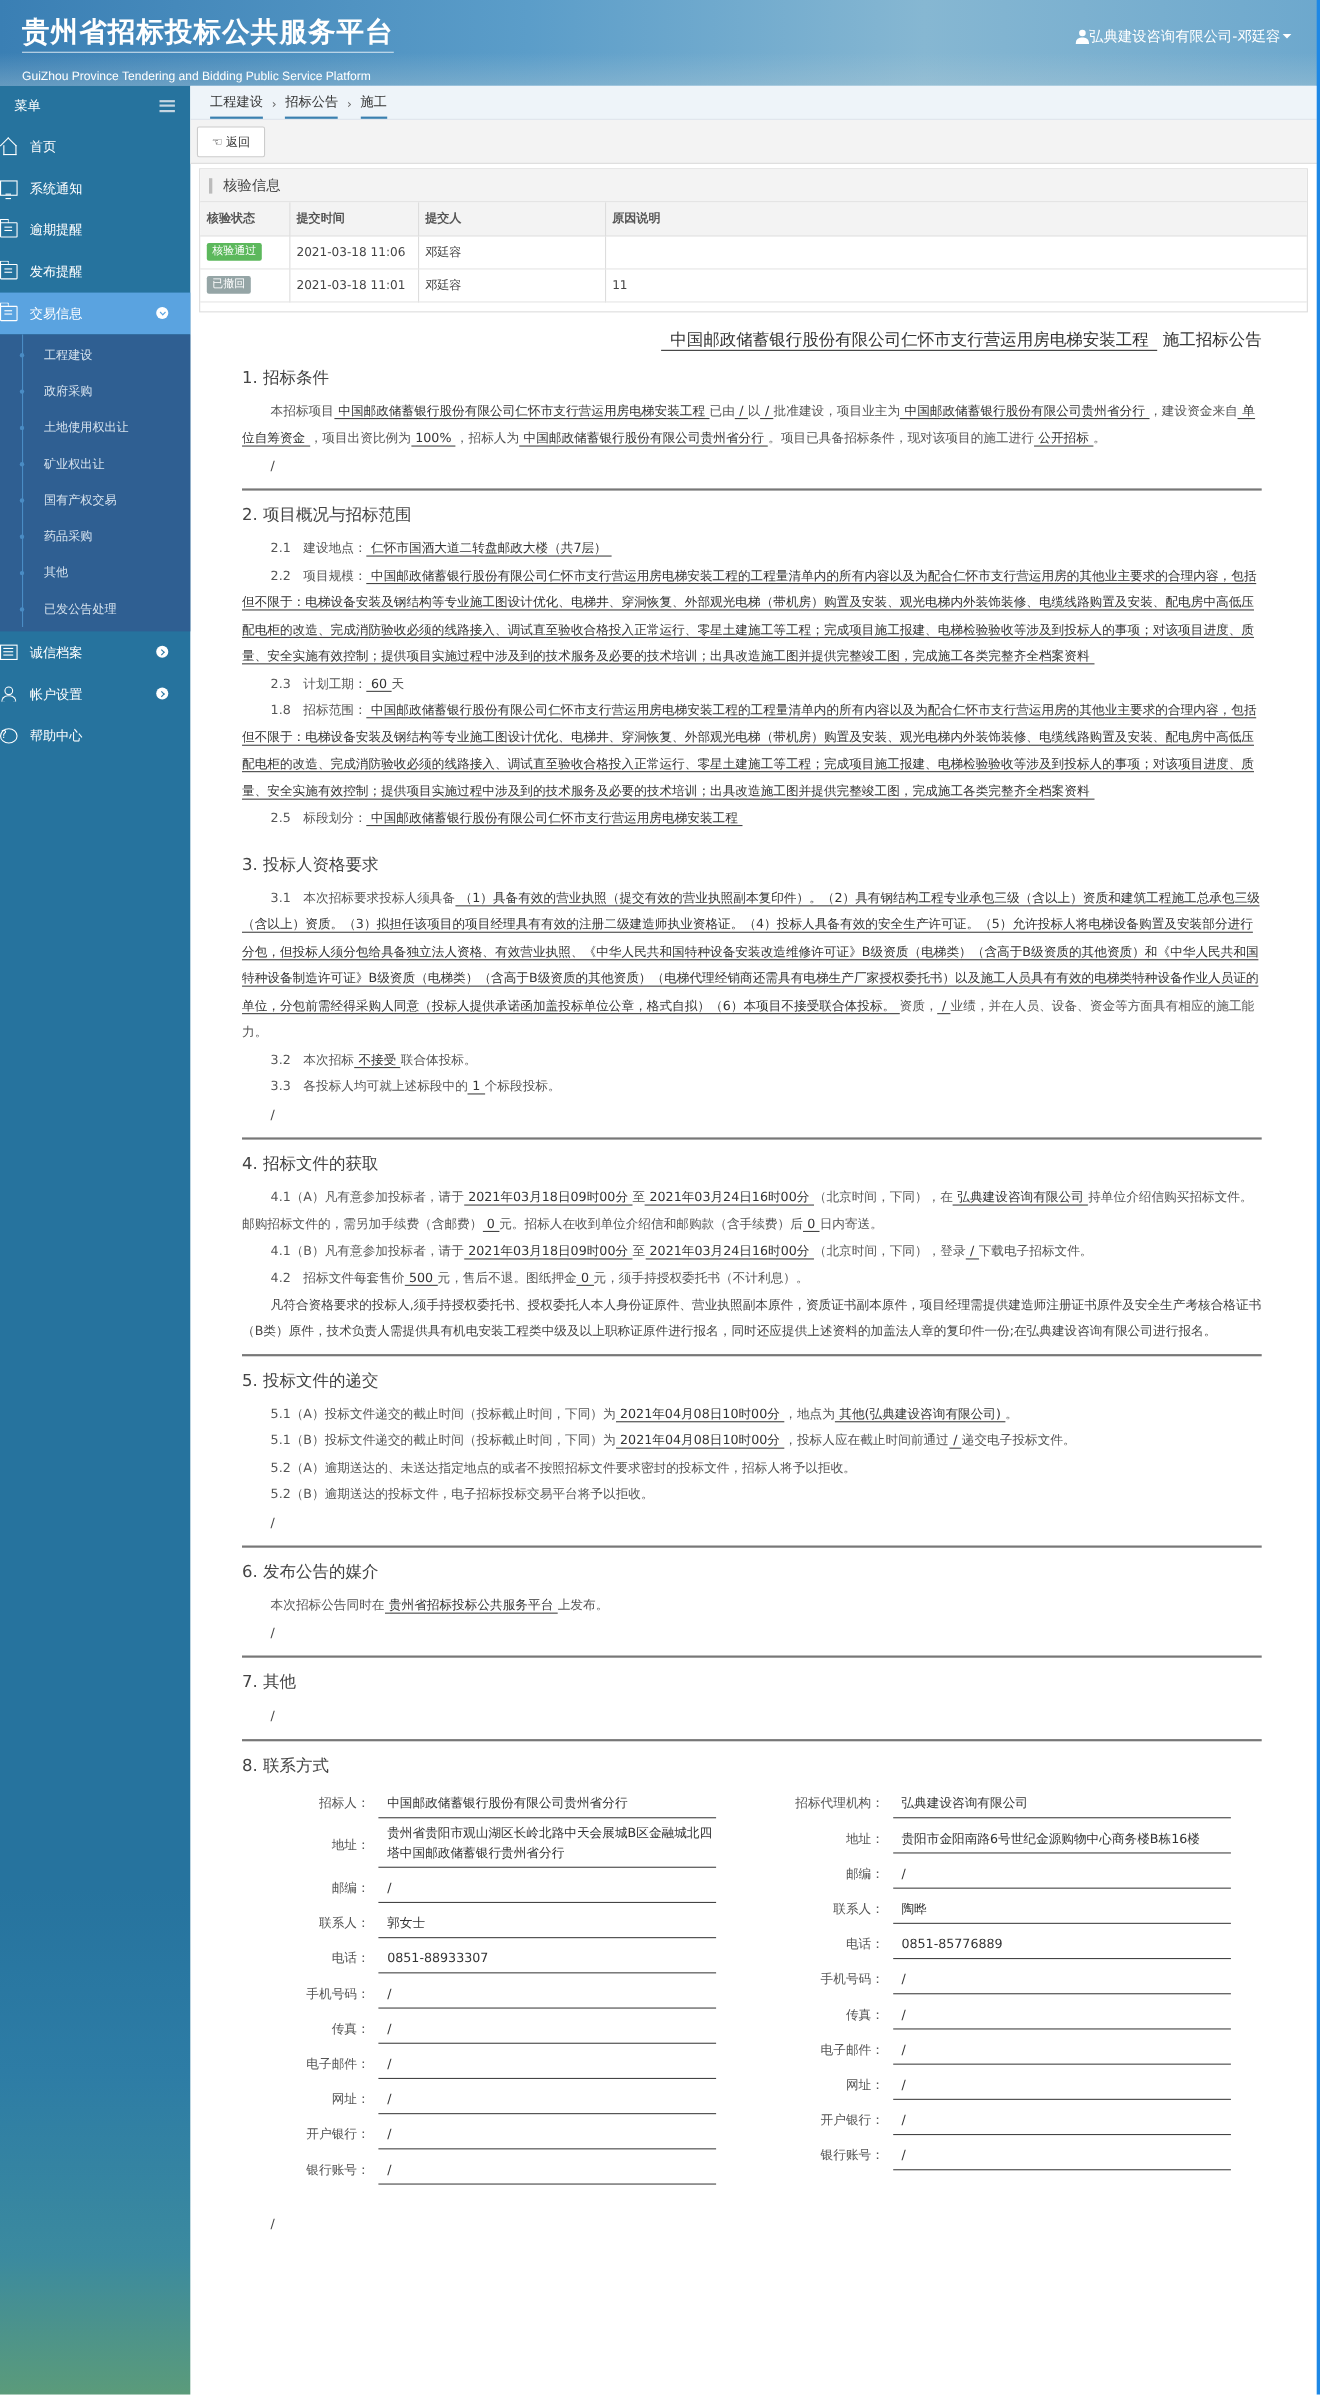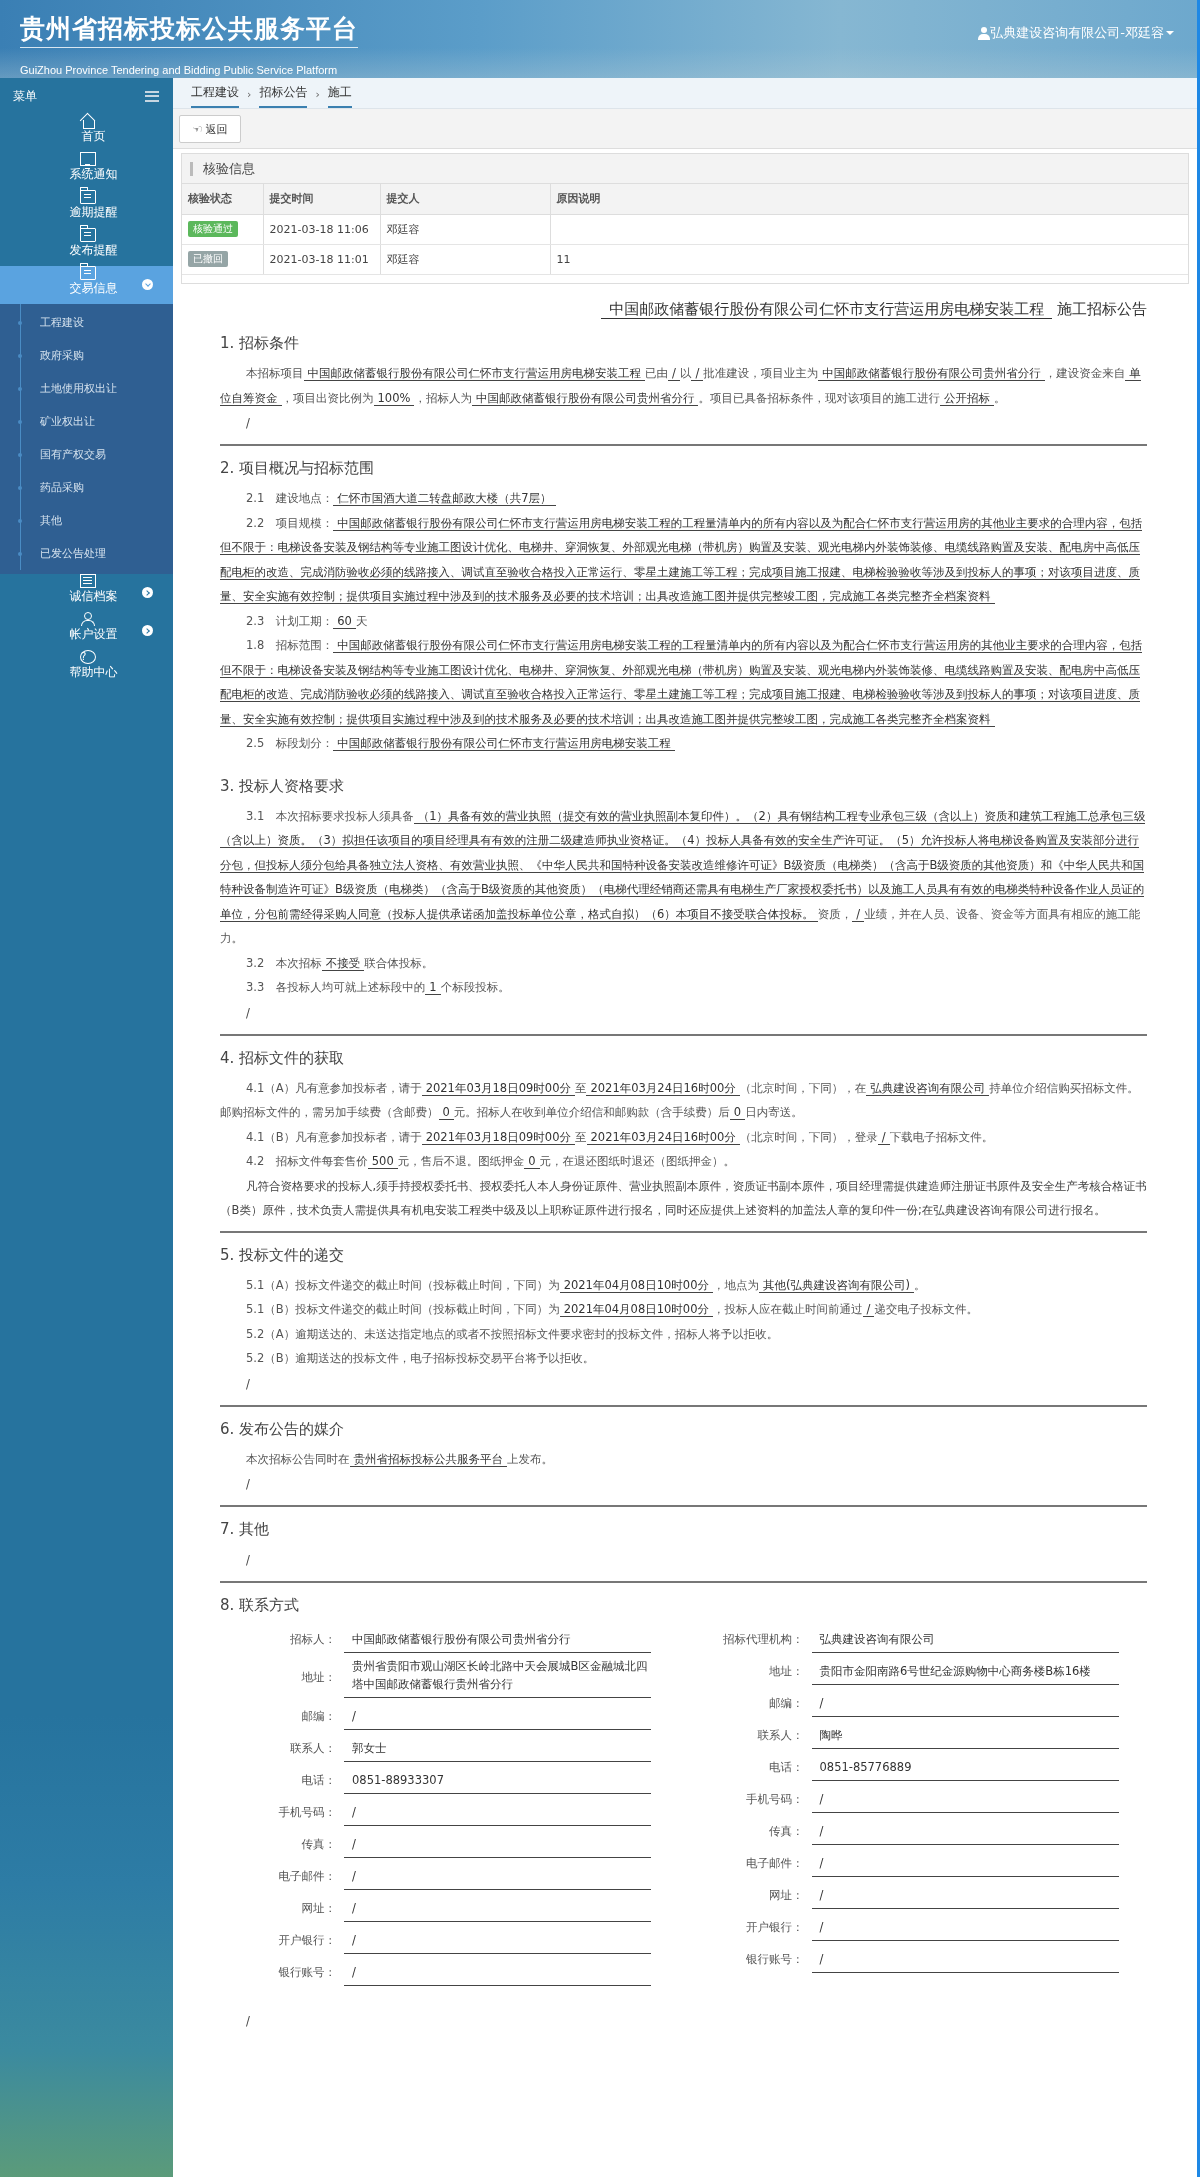--- a/index.html
+++ b/index.html
@@ -20,21 +20,21 @@
   .user-icon::after { content: ""; position: absolute; left: 0; top: 7px; width: 12px; height: 6px; border-radius: 5px 5px 0 0; background: #fff; }
   .caret-down { width: 0; height: 0; border-left: 4px solid transparent; border-right: 4px solid transparent; border-top: 4px solid #fff; display: inline-block; margin-left: 2px; }
   .right-edge { position: absolute; right: 0; top: 0; width: 3px; height: 2177px; background: #1e88e5; z-index: 5; }
 
   
   .sidebar { position: absolute; left: 0; top: 78px; width: 173px; height: 2099px;
     background: linear-gradient(180deg, #26739e 0%, #26739e 78%, #2d7ca5 86%, #3b8a9f 94%, #5b9b7a 100%); }
   .sidebar-head { height: 36px; display: flex; align-items: center; justify-content: space-between; padding: 0 14px 0 13px; color: #fff; font-size: 12px; }
   .hamburger { width: 14px; height: 11px; display: flex; flex-direction: column; justify-content: space-between; cursor: pointer; }
   .hamburger span { display: block; height: 2px; background: #c6d6e2; }
-  .nav-item { height: 38px; display: flex; align-items: center; padding-left: 14px; color: #fff; font-size: 12px; cursor: pointer; position: relative; flex-direction: column; }
+  .nav-item { height: 38px; display: flex; align-items: center; padding-left: 0; color: #fff; font-size: 12px; cursor: pointer; position: relative; }
   .nav-item .ico { width: 16px; height: 14px; margin-right: 11px; position: relative; display: inline-block; }
   .nav-item.active { background: #5aa3e0; }
   .nav-item .chev { position: absolute; right: 20px; top: 13px; width: 11px; height: 11px; border-radius: 50%; background: #fff; display: flex; align-items: center; justify-content: center; }
   .nav-item .chev::after { content: ""; width: 3px; height: 3px; border-right: 1.5px solid #2a77a3; border-bottom: 1.5px solid #2a77a3; transform: rotate(45deg); margin-top: -2px; }
   .nav-item .chev.right::after { transform: rotate(-45deg); margin-top: 0; margin-left: -2px; }
   .nav-item.active .chev::after { border-color: #5aa3e0; }
   .ico-folder { border: 1.5px solid #fff; border-radius: 1px; }
   .ico-folder::before { content: ""; position: absolute; left: 3px; top: 3px; width: 7px; height: 1px; background: #fff; box-shadow: 0 3px 0 #fff; }
   .ico-folder::after { content: ""; position: absolute; left: -1.5px; top: -4px; width: 6px; height: 3px; border: 1.5px solid #fff; border-bottom: none; border-radius: 1px 1px 0 0; }
   .ico-home::before { content: ""; position: absolute; left: 2px; top: 1px; width: 10px; height: 10px; border-left: 1.5px solid #fff; border-top: 1.5px solid #fff; transform: rotate(45deg); }
@@ -231,21 +231,21 @@
   <div class="sec-h">3. 投标人资格要求</div>
   <div class="p ind"><span>3.1　本次招标要求投标人须具备</span><span class="u">（1）具备有效的营业执照（提交有效的营业执照副本复印件）。（2）具有钢结构工程专业承包三级（含以上）资质和建筑工程施工总承包三级（含以上）资质。（3）拟担任该项目的项目经理具有有效的注册二级建造师执业资格证。（4）投标人具备有效的安全生产许可证。（5）允许投标人将电梯设备购置及安装部分进行分包，但投标人须分包给具备独立法人资格、有效营业执照、《中华人民共和国特种设备安装改造维修许可证》B级资质（电梯类）（含高于B级资质的其他资质）和《中华人民共和国特种设备制造许可证》B级资质（电梯类）（含高于B级资质的其他资质）（电梯代理经销商还需具有电梯生产厂家授权委托书）以及施工人员具有有效的电梯类特种设备作业人员证的单位，分包前需经得采购人同意（投标人提供承诺函加盖投标单位公章，格式自拟）（6）本项目不接受联合体投标。</span><span>资质，</span><span class="u">/</span><span>业绩，并在人员、设备、资金等方面具有相应的施工能力。</span></div>
   <div class="p ind"><span>3.2　本次招标</span><span class="u">不接受</span><span>联合体投标。</span></div>
   <div class="p ind"><span>3.3　各投标人均可就上述标段中的</span><span class="u">1</span><span>个标段投标。</span></div>
   <div class="slash">/</div>
   <div class="sep"></div>
 
   <div class="sec-h">4. 招标文件的获取</div>
   <div class="p ind"><span>4.1（A）凡有意参加投标者，请于</span><span class="u">2021年03月18日09时00分</span><span>至</span><span class="u">2021年03月24日16时00分</span><span>（北京时间，下同），在</span><span class="u">弘典建设咨询有限公司</span><span>持单位介绍信购买招标文件。邮购招标文件的，需另加手续费（含邮费）</span><span class="u">0</span><span>元。招标人在收到单位介绍信和邮购款（含手续费）后</span><span class="u">0</span><span>日内寄送。</span></div>
   <div class="p ind"><span>4.1（B）凡有意参加投标者，请于</span><span class="u">2021年03月18日09时00分</span><span>至</span><span class="u">2021年03月24日16时00分</span><span>（北京时间，下同），登录</span><span class="u">/</span><span>下载电子招标文件。</span></div>
-  <div class="p ind"><span>4.2　招标文件每套售价</span><span class="u">500</span><span>元，售后不退。图纸押金</span><span class="u">0</span><span>元，在退还图纸时退还（图纸押金）。</span></div>
+  <div class="p ind"><span>4.2　招标文件每套售价</span><span class="u">500</span><span>元，售后不退。图纸押金</span><span class="u">0</span><span>元，须手持授权委托书（不计利息）。</span></div>
   <div class="p ind" style="color:#444">凡符合资格要求的投标人,须手持授权委托书、授权委托人本人身份证原件、营业执照副本原件，资质证书副本原件，项目经理需提供建造师注册证书原件及安全生产考核合格证书（B类）原件，技术负责人需提供具有机电安装工程类中级及以上职称证原件进行报名，同时还应提供上述资料的加盖法人章的复印件一份;在弘典建设咨询有限公司进行报名。</div>
   <div class="sep"></div>
 
   <div class="sec-h">5. 投标文件的递交</div>
   <div class="p ind"><span>5.1（A）投标文件递交的截止时间（投标截止时间，下同）为</span><span class="u">2021年04月08日10时00分</span><span>，地点为</span><span class="u">其他(弘典建设咨询有限公司)</span><span>。</span></div>
   <div class="p ind"><span>5.1（B）投标文件递交的截止时间（投标截止时间，下同）为</span><span class="u">2021年04月08日10时00分</span><span>，投标人应在截止时间前通过</span><span class="u">/</span><span>递交电子投标文件。</span></div>
   <div class="p ind">5.2（A）逾期送达的、未送达指定地点的或者不按照招标文件要求密封的投标文件，招标人将予以拒收。</div>
   <div class="p ind">5.2（B）逾期送达的投标文件，电子招标投标交易平台将予以拒收。</div>
   <div class="slash">/</div>
   <div class="sep"></div>

